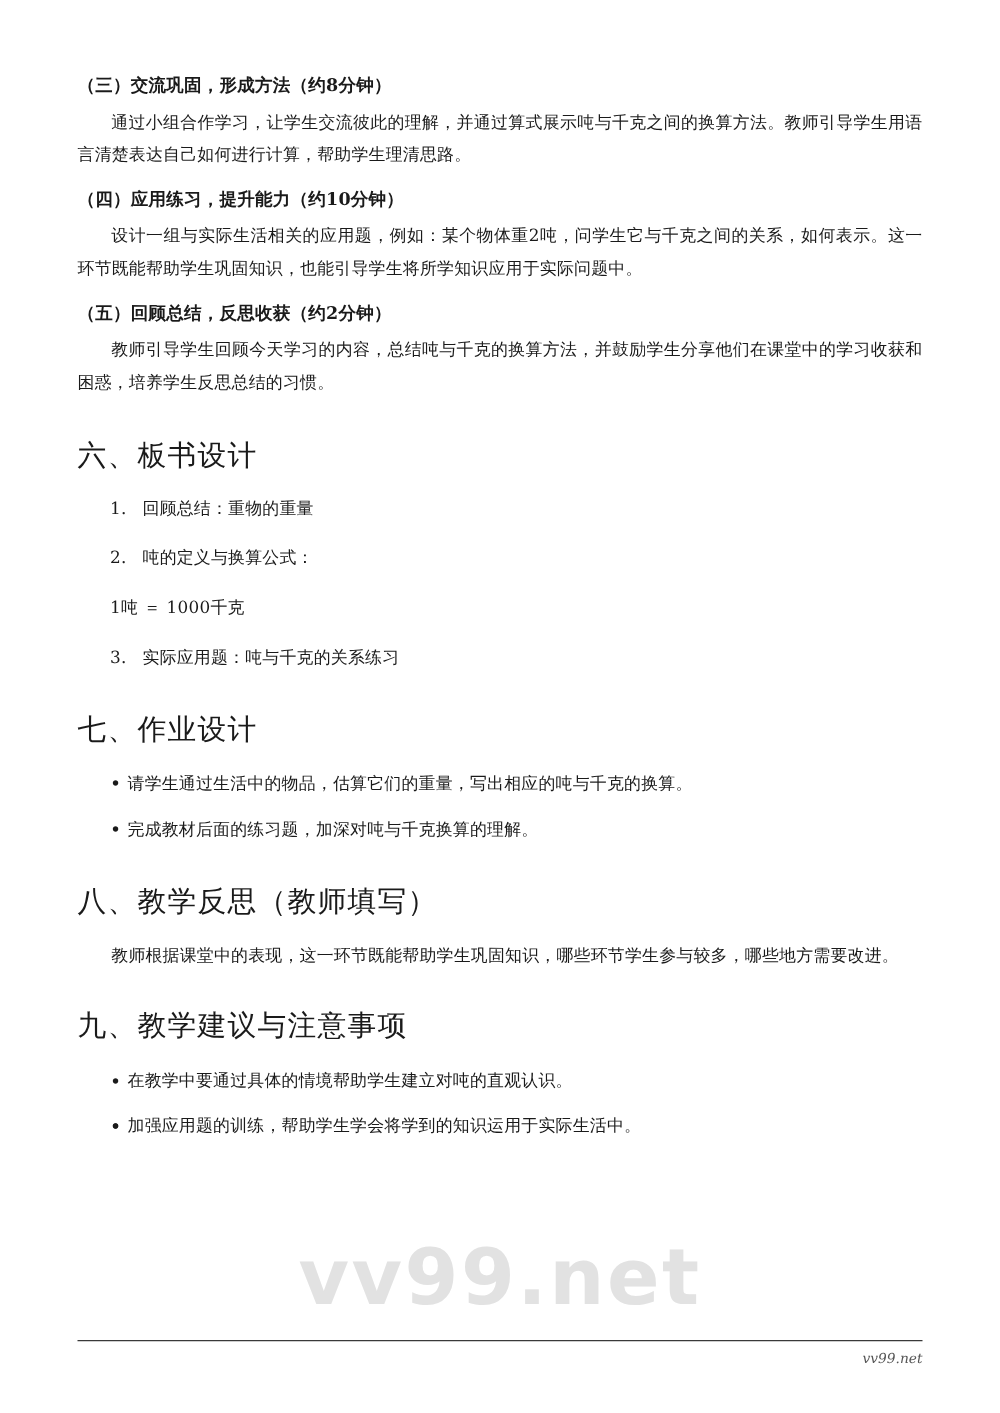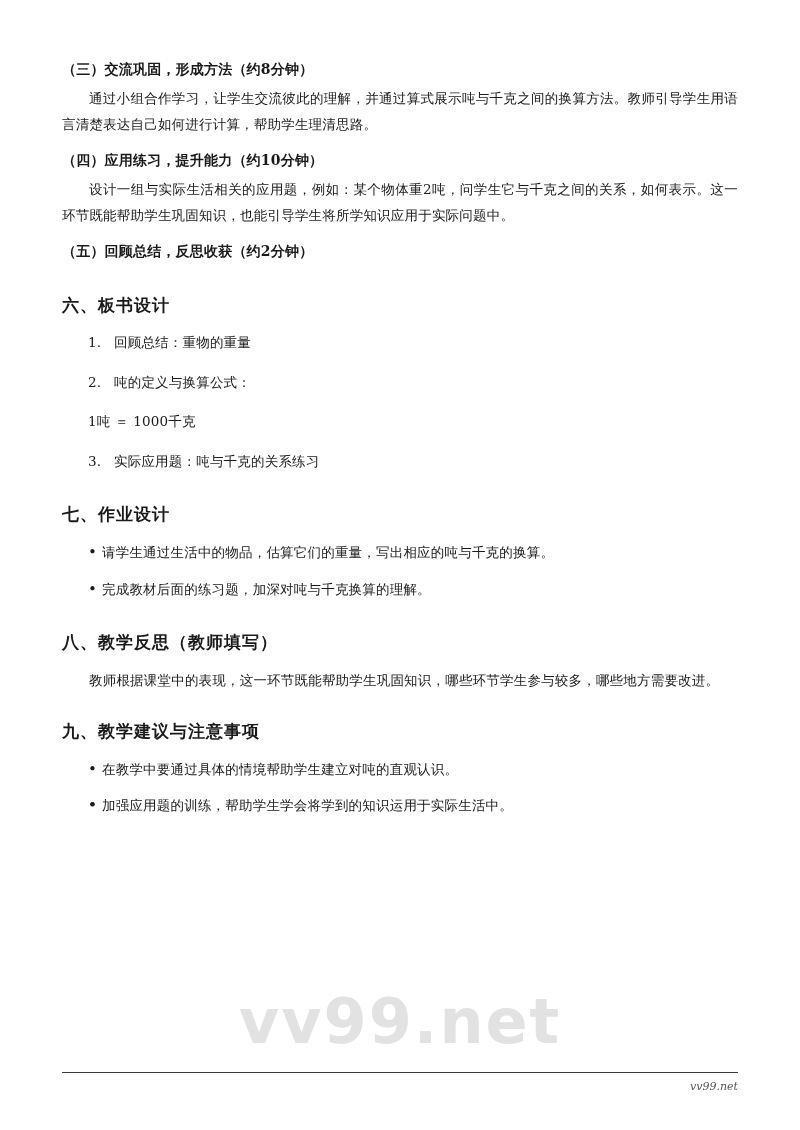--- a/index.html
+++ b/index.html
@@ -44,22 +44,22 @@
     font-weight: bold;
     line-height: 1.9;
     margin: 10px 0 2px 0;
     letter-spacing: 0.2px;
   }
   .subhead.first {
     margin-top: 0;
   }
   
   .section-title {
-    font-size: 17px;
-    font-weight: bold;
+    font-size: 23px;
+    font-weight: normal;
     line-height: 1.7;
     margin: 26px 0 10px 0;
     letter-spacing: 1px;
   }
   .section-title.tight {
     margin-top: 24px;
   }
   
   ol.numbered {
     margin: 0 0 0 0;
@@ -151,20 +151,21 @@
 
   <div class="content">
 
     <div class="subhead first">（三）交流巩固，形成方法（约8分钟）</div>
     <p class="para">通过小组合作学习，让学生交流彼此的理解，并通过算式展示吨与千克之间的换算方法。教师引导学生用语言清楚表达自己如何进行计算，帮助学生理清思路。</p>
 
     <div class="subhead">（四）应用练习，提升能力（约10分钟）</div>
     <p class="para">设计一组与实际生活相关的应用题，例如：某个物体重2吨，问学生它与千克之间的关系，如何表示。这一环节既能帮助学生巩固知识，也能引导学生将所学知识应用于实际问题中。</p>
 
     <div class="subhead">（五）回顾总结，反思收获（约2分钟）</div>
+    <p class="para">教师引导学生回顾今天学习的内容，总结吨与千克的换算方法，并鼓励学生分享他们在课堂中的学习收获和困惑，培养学生反思总结的习惯。</p>
 
     <h2 class="section-title">六、板书设计</h2>
     <ol class="numbered">
       <li>
         <span class="num">1.</span>
         <span>回顾总结：重物的重量</span>
       </li>
       <li>
         <span class="num">2.</span>
         <span>吨的定义与换算公式：</span>

